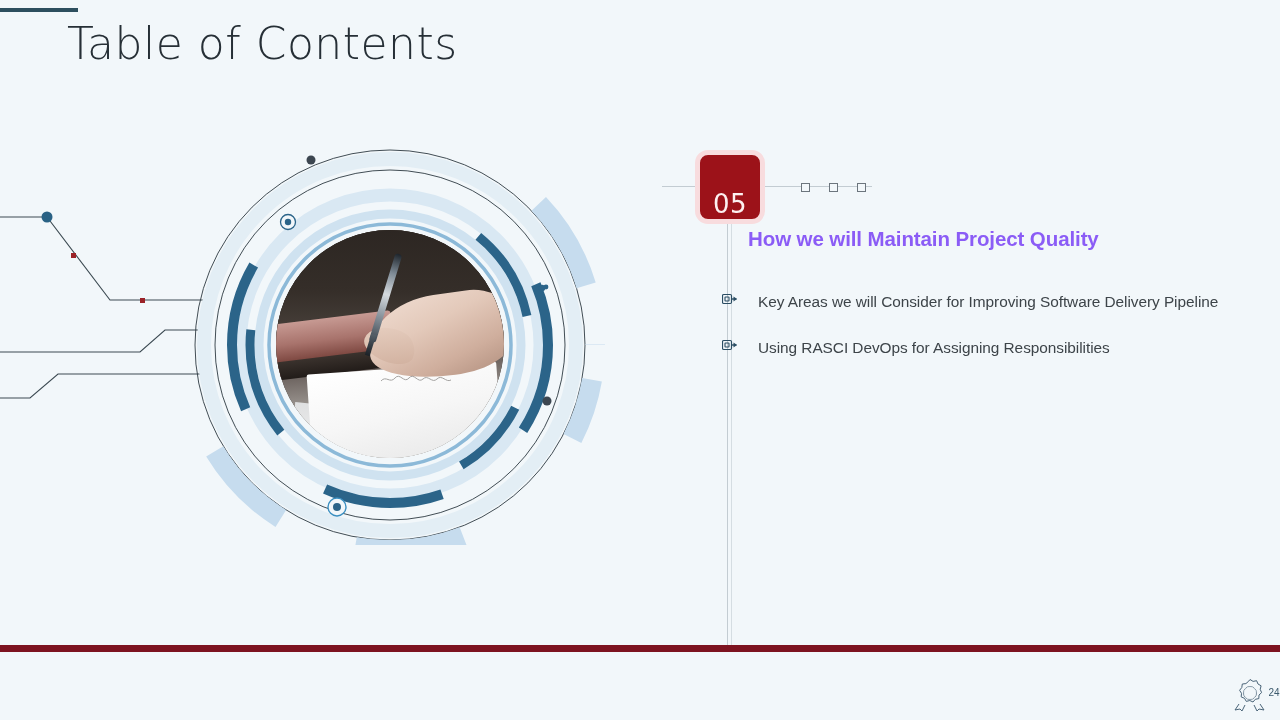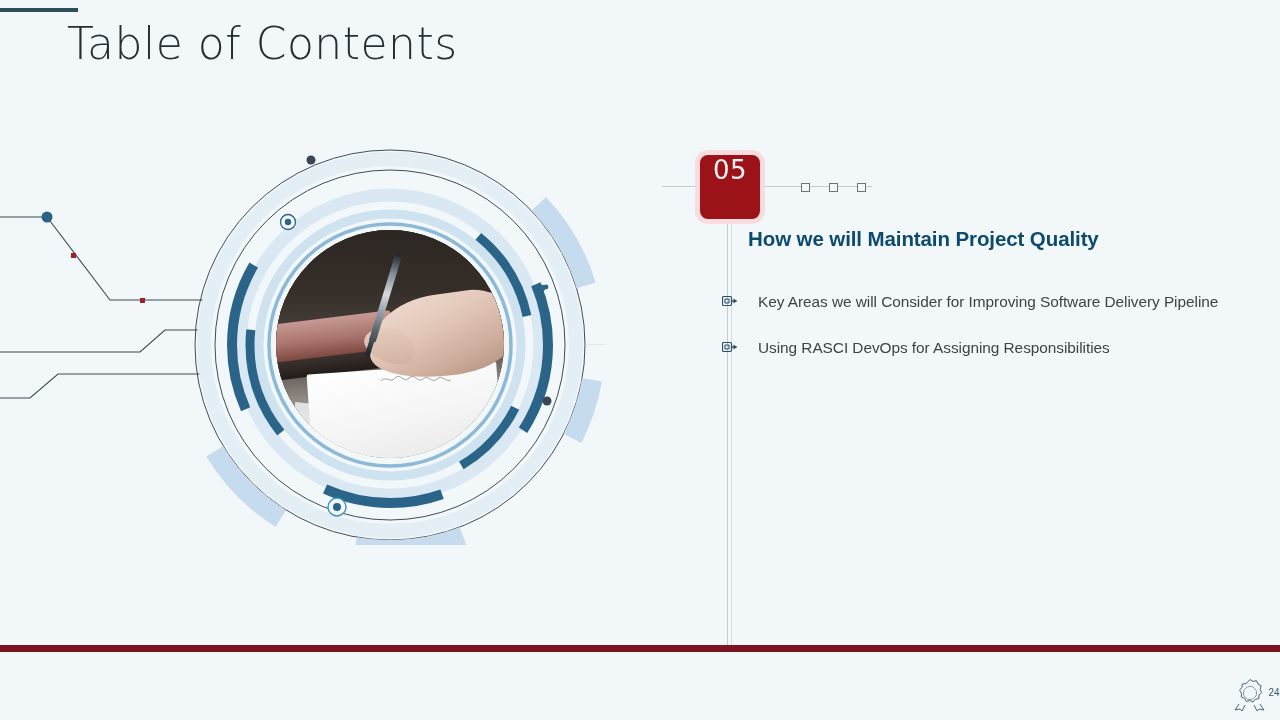--- a/index.html
+++ b/index.html
@@ -162,51 +162,51 @@
 
   #number-badge {
     position: absolute;
     left: 695px; top: 150px;
     width: 70px; height: 74px;
     border: 5px solid #f8dcde;
     border-radius: 13px;
     background: #9c1219;
     box-sizing: border-box;
     display: flex;
-    align-items: flex-start;
+    align-items: flex-end;
     justify-content: center;
   }
   #number-badge-label {
     color: #fdf0f0;
     font-size: 26px;
     font-weight: 400;
     letter-spacing: 0.5px;
     font-family: "DejaVu Sans", sans-serif;
   }
 
   #section-heading {
     position: absolute;
     left: 748px; top: 224px;
     width: 440px;
     font-size: 20.5px;
     font-weight: bold;
     line-height: 29px;
-    color: #0c4a6e;
+    color: #8b5cf6;
     letter-spacing: -0.1px;
   }
 
   #bullet-list {
     position: absolute;
     left: 722px; top: 290px;
     width: 520px;
   }
   .bullet-row {
     position: relative;
     display: flex;
-    align-items: center;
+    align-items: flex-start;
     margin-bottom: 23px;
   }
   .bullet-icon {
     flex: 0 0 auto;
     width: 16px;
     margin-top: 2px;
     color: #2a4d63;
     font-size: 14px;
     line-height: 18px;
   }

